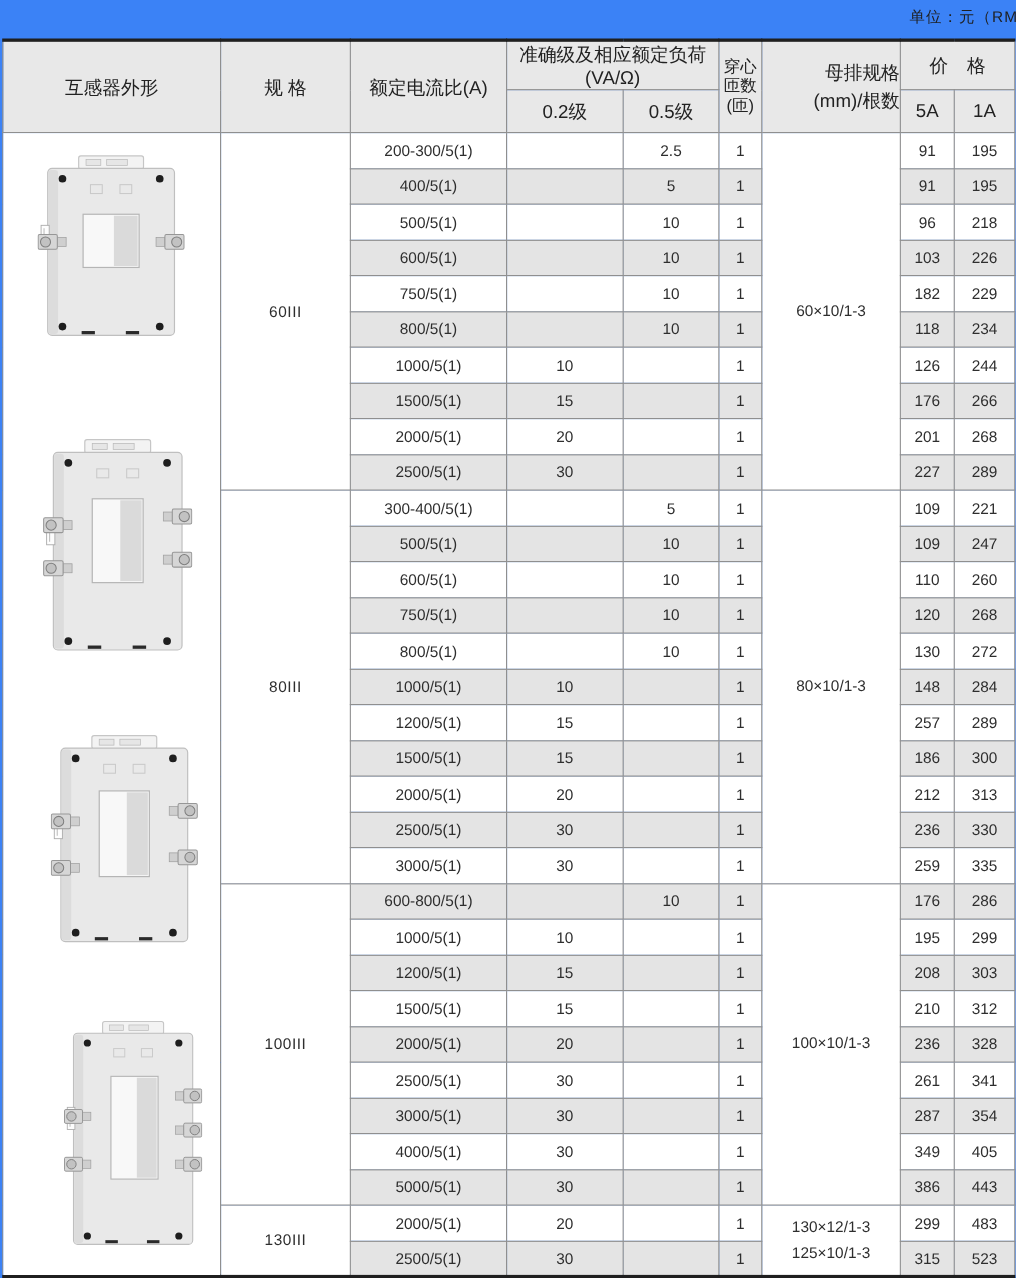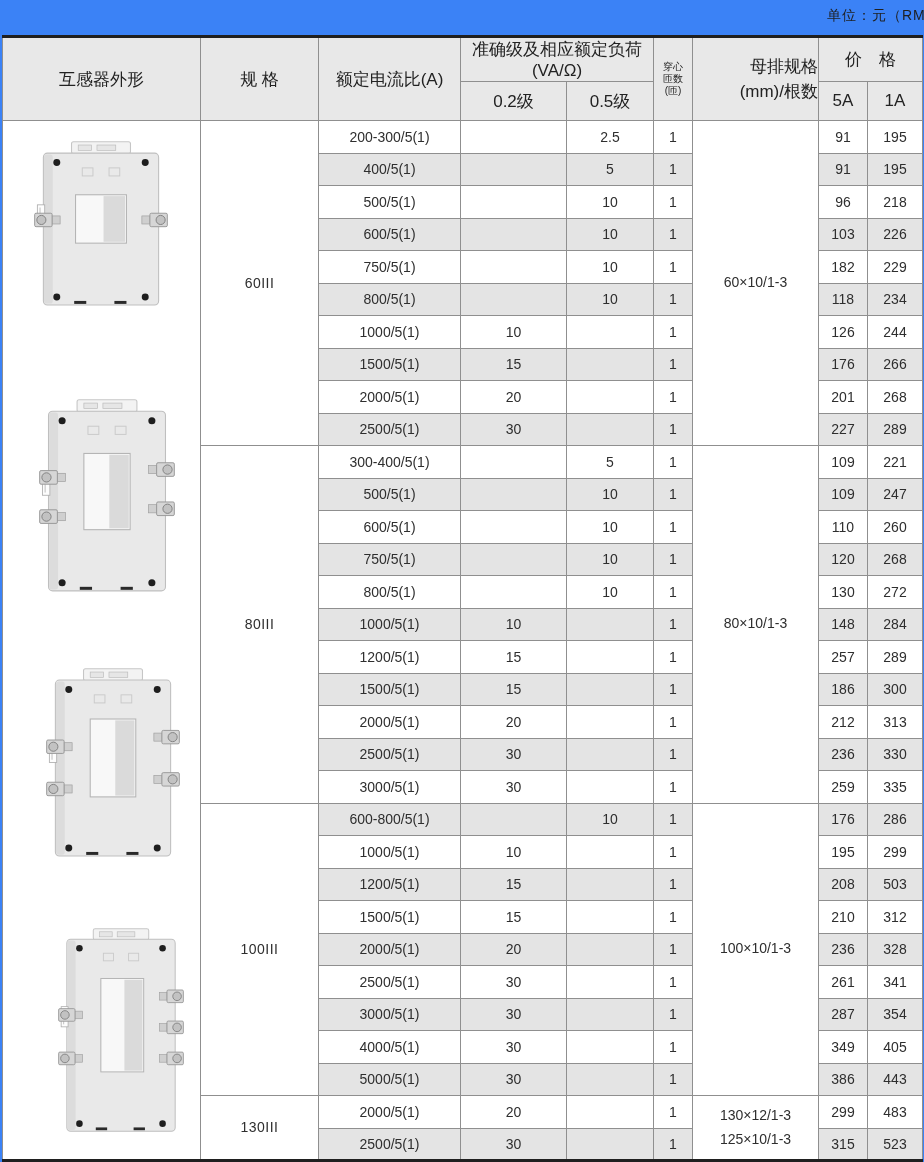--- a/index.html
+++ b/index.html
@@ -13,21 +13,21 @@
   table.price-table {
     position:absolute; top:35px; left:2px; width:920px;
     border-collapse:collapse; table-layout:fixed;
     border-top:3px solid #1f1f1f; border-bottom:3px solid #1f1f1f;
     border-left:1px solid #a6a6a6; border-right:1px solid #a6a6a6;
   }
   th, td { border:1px solid #8f8f8f; text-align:center; vertical-align:middle; padding:0; }
   thead th { background:#e8e8e8; font-weight:normal; font-size:17px; color:#222; }
   tr.h1 { height:38px; }
   tr.h2 { height:39px; }
-  .turns-h { font-size:10px; line-height:1.18; }
+  .turns-h { font-size:15px; line-height:1.18; }
   .turns-h span { display:block; }
   .busbar-h span { display:block; line-height:1.5;text-align:right; }
   tbody tr { height:32.5px; }
   tbody td { font-size:14px; background:#fff; line-height:1.15; }
   tbody td.alt { background:#e4e4e4; }
   td.spec-cell { letter-spacing:0.5px; }
   td.busbar-cell div { line-height:1.7; }
   td.photo-cell { position:relative; background:#fff; }
   .photo-wrap { position:absolute; left:0; top:0; width:100%; height:100%; }
   .photo-wrap svg { position:absolute; }
@@ -395,21 +395,21 @@
           <td>1</td>
           <td>195</td>
           <td>299</td>
         </tr>
         <tr>
           <td class="alt">1200/5(1)</td>
           <td class="alt">15</td>
           <td class="alt"></td>
           <td class="alt">1</td>
           <td class="alt">208</td>
-          <td class="alt">503</td>
+          <td class="alt">303</td>
         </tr>
         <tr>
           <td>1500/5(1)</td>
           <td>15</td>
           <td></td>
           <td>1</td>
           <td>210</td>
           <td>312</td>
         </tr>
         <tr>

